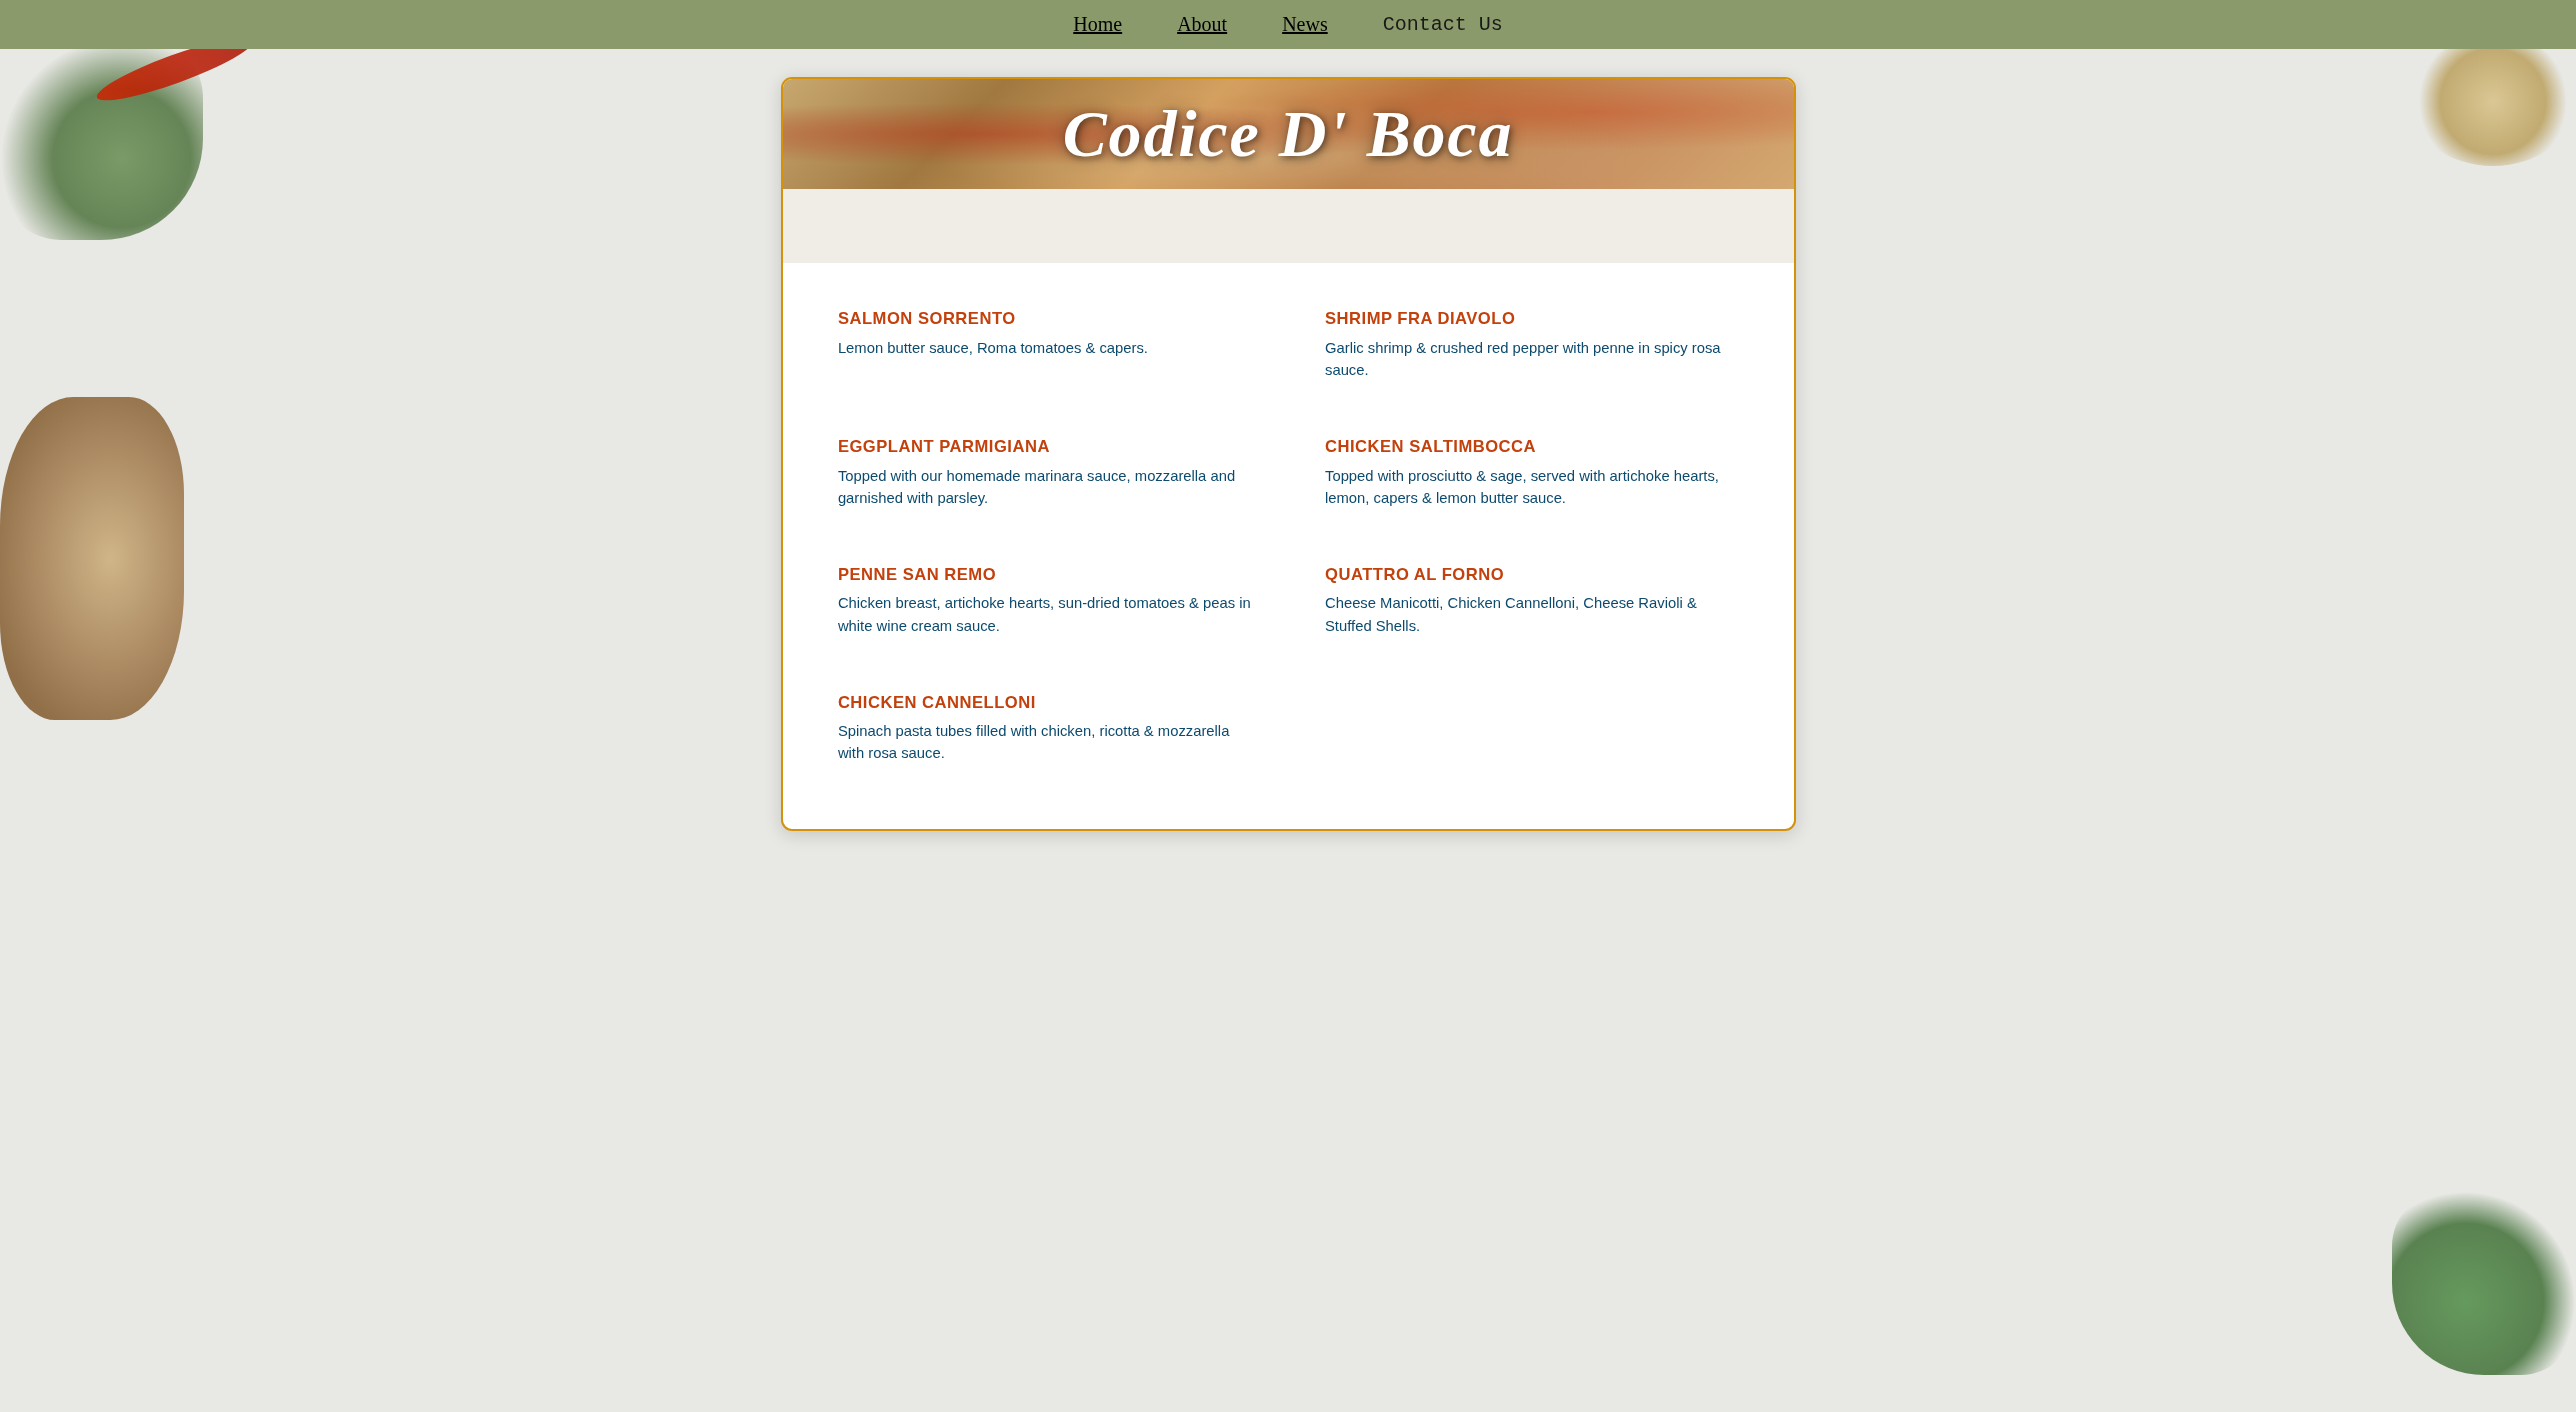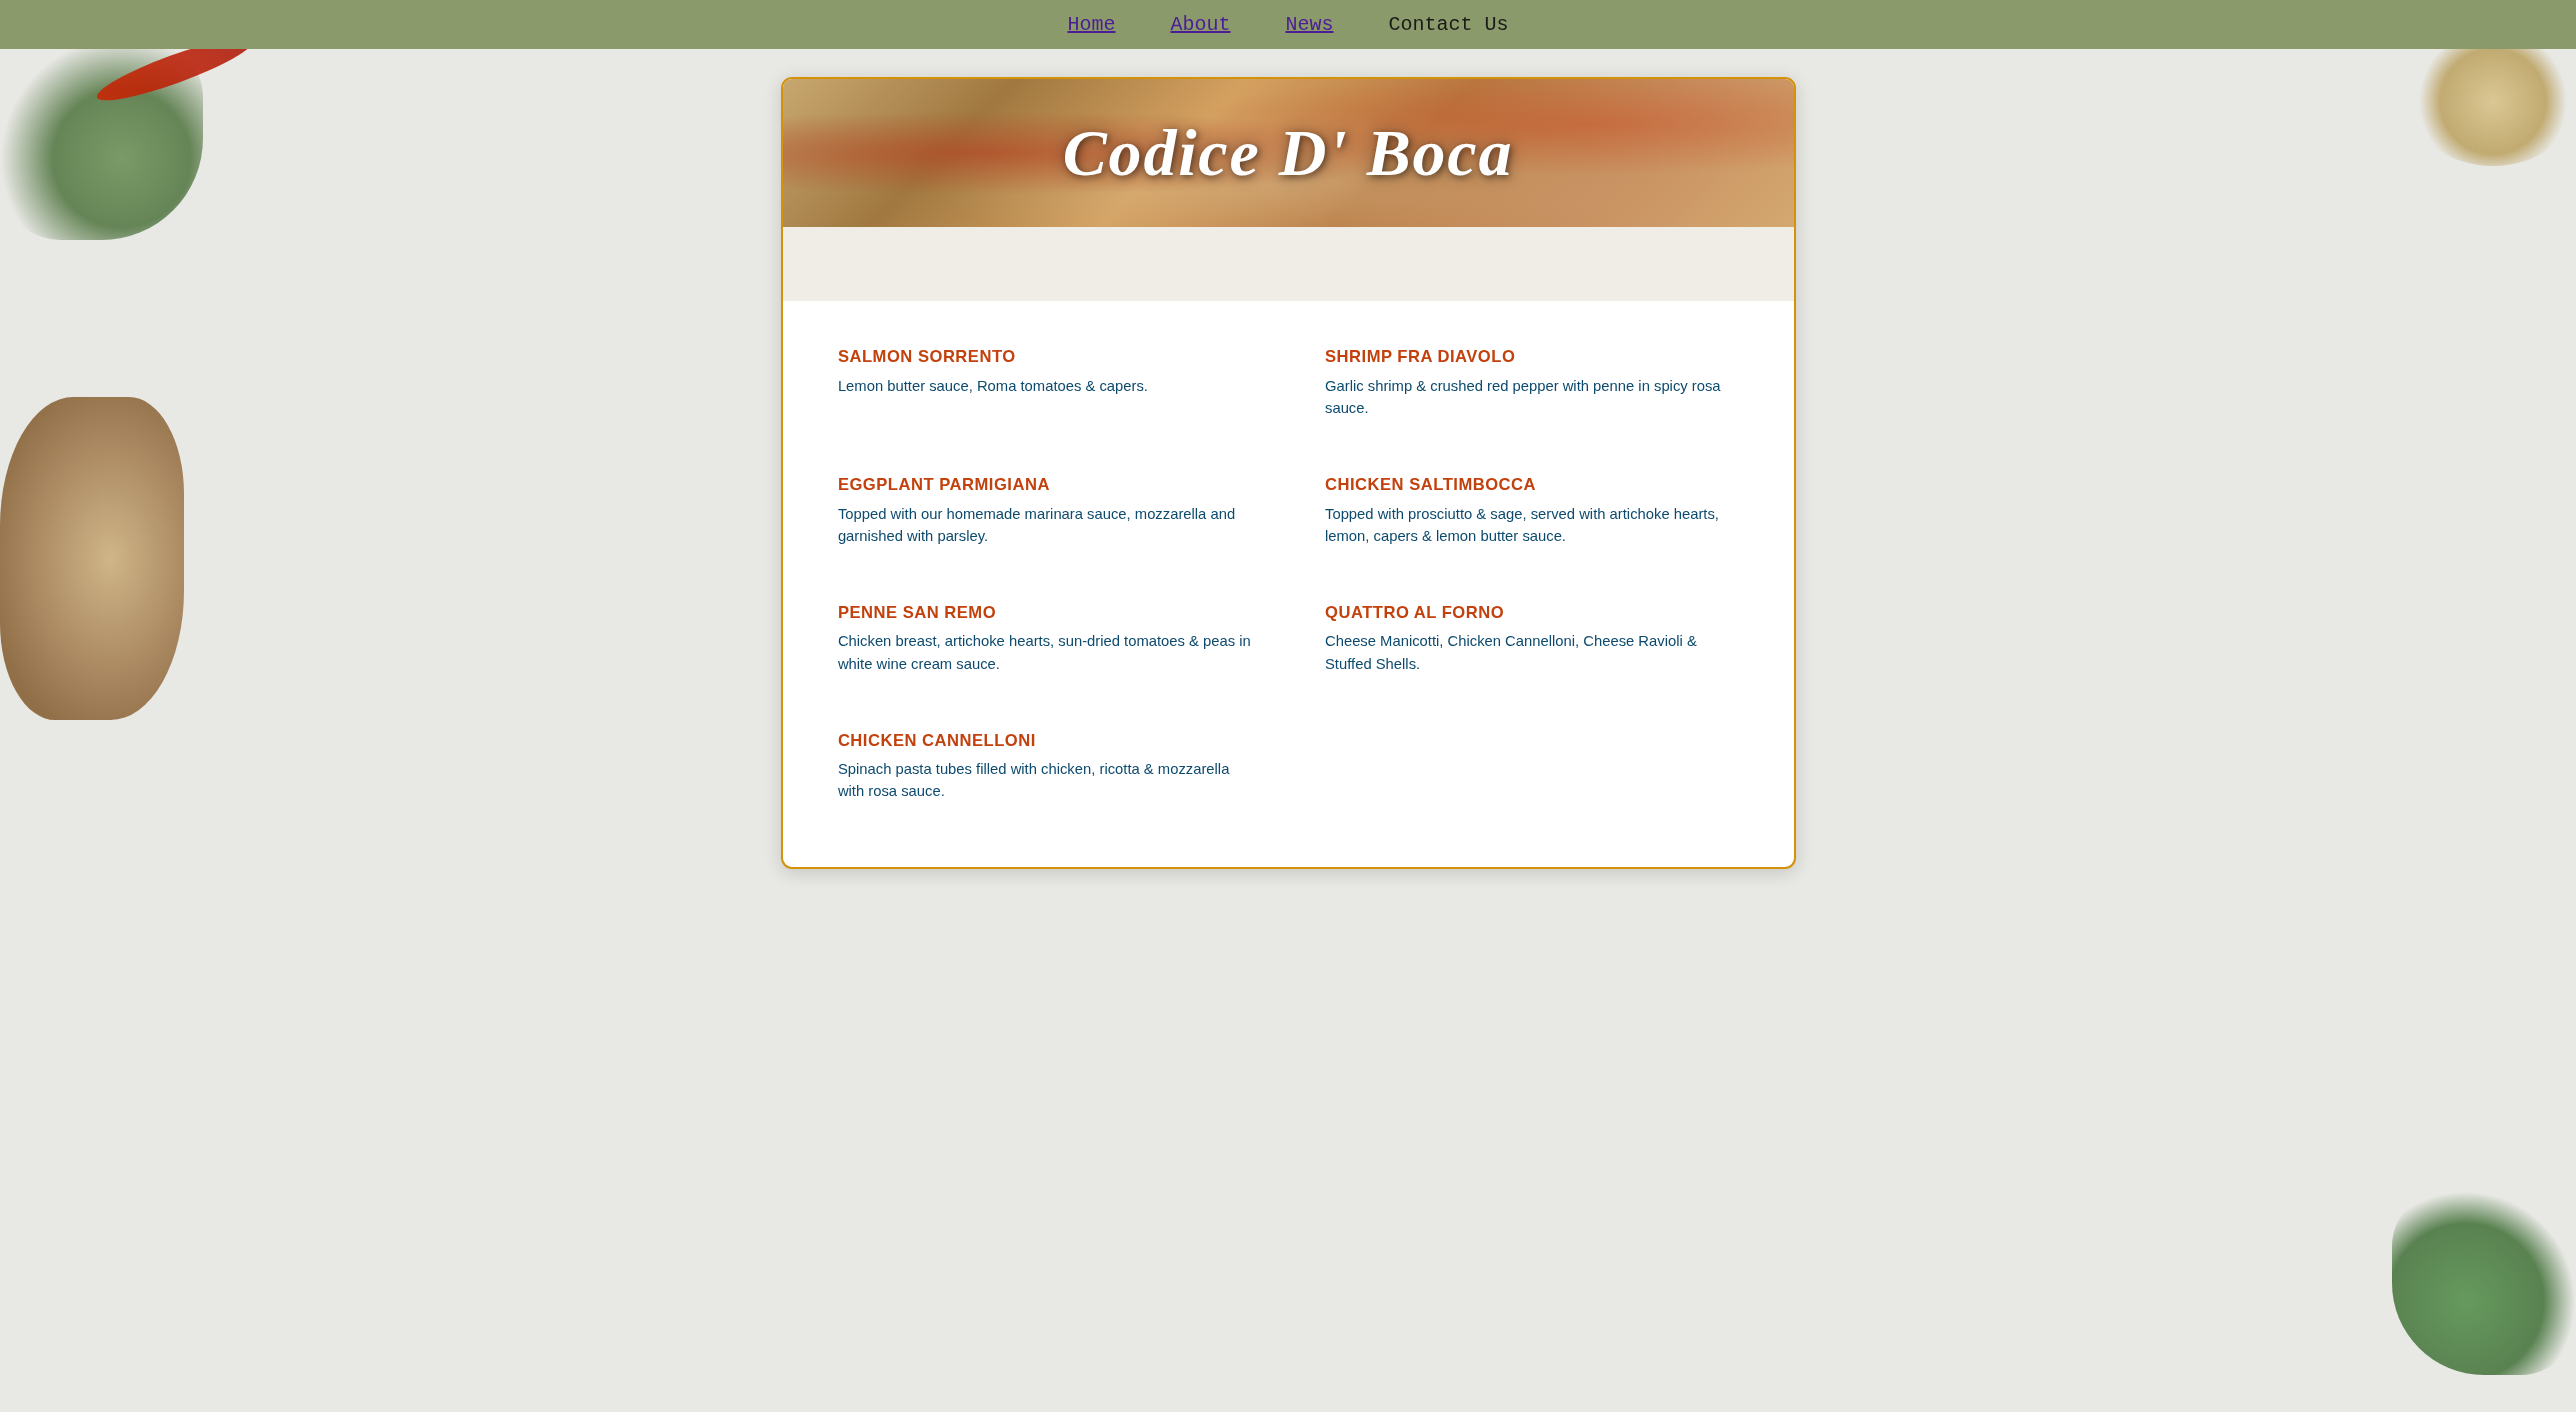--- a/index.html
+++ b/index.html
@@ -18,24 +18,24 @@
       display: flex;
       justify-content: center;
       align-items: center;
       gap: 55px;
       padding: 13px 0;
       position: relative;
       z-index: 10;
     }
 
     .nav-bar a {
-      color: #4c1d95;
+      color: #000000;
       text-decoration: underline;
       font-size: 20px;
-      font-family: Liberation Mono, monospace;
+      font-family: Liberation Serif, serif;
     }
 
     .nav-bar span {
       color: #1a1a1a;
       font-size: 20px;
       font-family: Liberation Mono, monospace;
       font-weight: normal;
     }
 
     
@@ -110,21 +110,21 @@
       border-radius: 11px;
       width: 1015px;
       max-width: 95%;
       overflow: hidden;
       box-shadow: 0 3.7px 18.4px rgba(0,0,0,0.15);
     }
 
     
     .hero-banner {
       position: relative;
-      height: 148px;
+      height: 110px;
       background: linear-gradient(135deg, #c8a870 0%, #a07840 20%, #d4a060 40%, #b87840 60%, #c89060 80%, #d4a870 100%);
       display: flex;
       align-items: center;
       justify-content: center;
       overflow: hidden;
     }
 
     .hero-banner::before {
       content: '';
       position: absolute;

